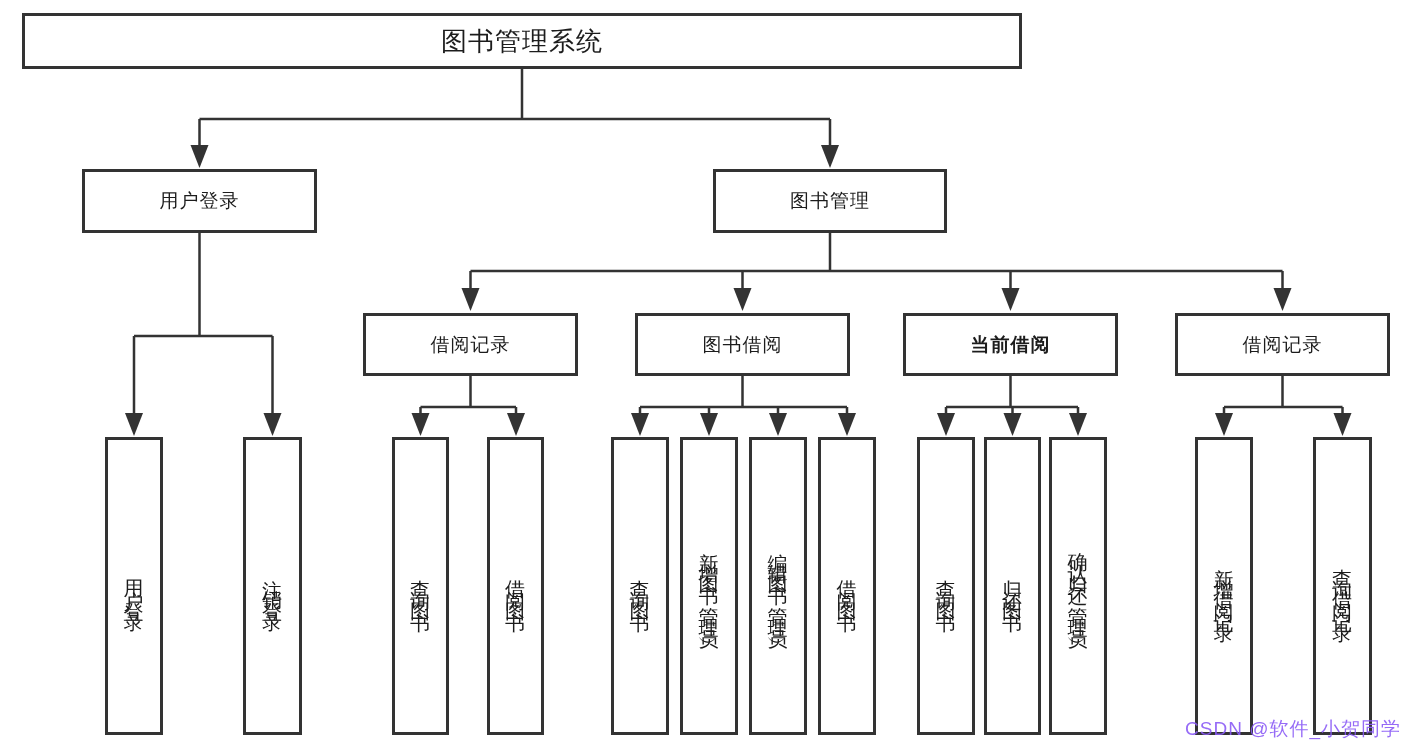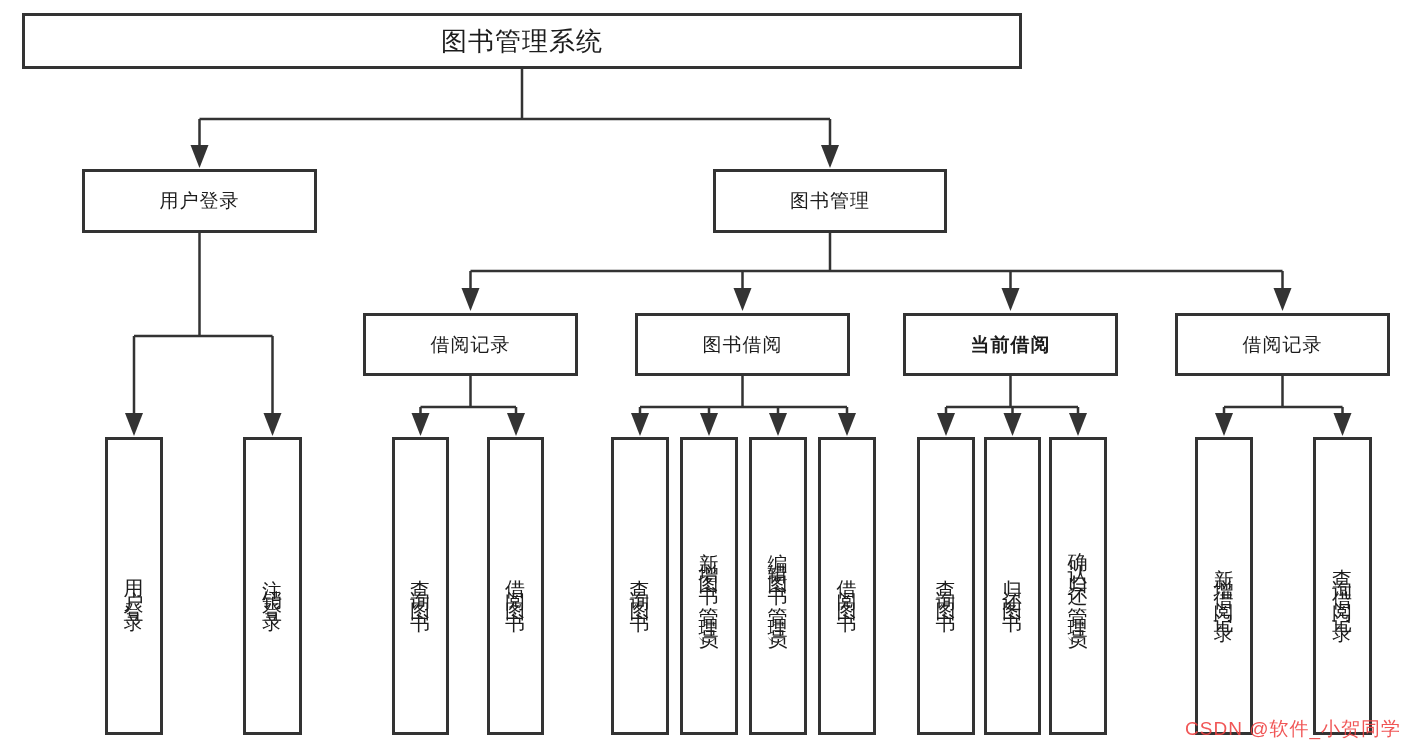--- a/index.html
+++ b/index.html
@@ -36,21 +36,21 @@
     letter-spacing: 11px;
     white-space: nowrap;
     line-height: 1;
   }
   .leaf { top: 437px; height: 298px; }
   .watermark {
     position: absolute;
     right: 4px;
     bottom: 5px;
     font-size: 19px;
-    color: #ef4444;
+    color: #8b5cf6;
     opacity: 0.9;
     letter-spacing: 1px;
     z-index: 10;
   }
 </style>
 </head>
 <body>
 
 <div class="canvas">
 

